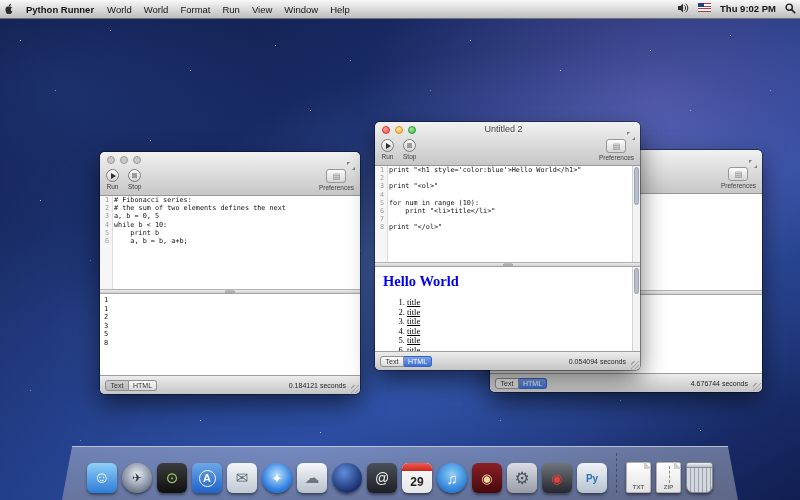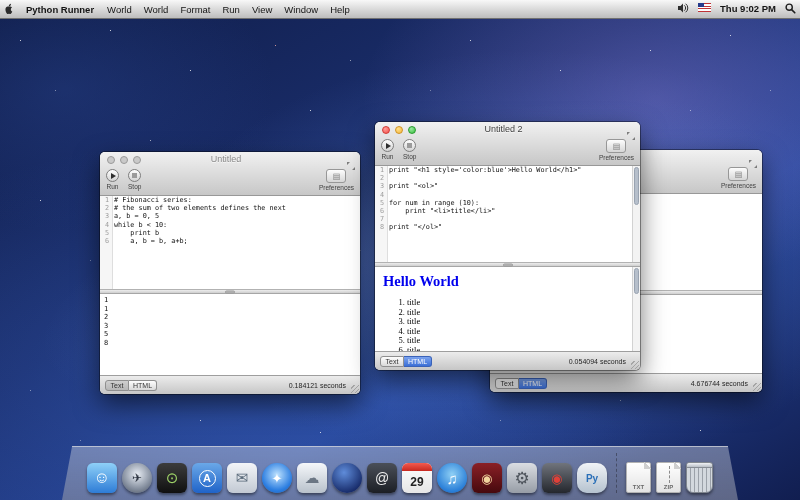--- a/index.html
+++ b/index.html
@@ -86,21 +86,21 @@
   .cl .ct { white-space:pre; color:#101010; padding-left:3px; }
   .splitter { flex:0 0 5px; position:relative; background:linear-gradient(#ececec,#cfcfcf);
     border-top:1px solid #b2b2b2; border-bottom:1px solid #a6a6a6; }
   .knob { position:absolute; left:50%; top:50%; transform:translate(-50%,-50%);
     width:10px; height:3px; border-radius:2px; background:#c4c4c4; border:1px solid #969696; }
   .out-pane { flex:1; background:#fff; position:relative; overflow:hidden; }
   .out-mono { font-family:"DejaVu Sans Mono", monospace; font-size:7px; line-height:8.6px;
     padding:2px 0 0 4px; color:#101010; }
   .html-out { font-family:"Liberation Serif", serif; padding:4px 8px 0 8px; }
   .hello { font-size:14.5px; font-weight:bold; margin:2px 0 6px 0; }
-  .html-out ol { margin:8px 0 0 0; padding-left:24px; font-size:8.5px; line-height:9.6px; color:#000; }
+  .html-out ol { margin:8px 0 0 0; padding-left:24px; font-size:8.5px; line-height:9.6px; color:#000;text-decoration:underline; }
   .vscroll { position:absolute; top:0; right:0; bottom:0; width:8px; background:#f3f3f3;
     border-left:1px solid #d2d2d2; }
   .vthumb { position:absolute; top:1px; left:1px; width:5px; height:26px; border-radius:3px;
     background:#b6bfcb; border:1px solid #99a3b1; }
 
   .footer { flex:0 0 19px; background:linear-gradient(#ececec,#c6c6c6);
     border-top:1px solid #9e9e9e; display:flex; align-items:center; padding:0 5px; position:relative; }
   .seg { display:flex; }
   .segbtn { height:11px; min-width:24px; font-size:7px; display:flex; align-items:center;
     justify-content:center; border:1px solid #8f8f8f; background:linear-gradient(#fdfdfd,#d9d9d9);
@@ -136,21 +136,21 @@
   .di-contacts { background:linear-gradient(#4a4f58,#1c1f25); font-size:14px; color:#ededed; }
   .di-cal { position:relative; background:linear-gradient(#fefefe,#e6e6e6); color:#222;
     font-size:12px; font-weight:bold; overflow:hidden; }
   .cal-bar { position:absolute; top:0; left:0; right:0; height:8px;
     background:linear-gradient(#f35b50,#c8281f); }
   .cal-day { margin-top:7px; }
   .di-itunes { border-radius:50%; background:radial-gradient(circle at 50% 38%, #8fd0f5, #2a7fd8 70%, #185aad); }
   .di-photobooth { background:linear-gradient(#8a2026,#46090d); color:#f2d49e; font-size:13px; }
   .di-sysprefs { background:linear-gradient(#dadde2,#979da6); color:#4e545c; font-size:17px; }
   .di-dvd { background:linear-gradient(#70747c,#24272d); color:#e04038; font-size:13px; }
-  .di-pyrunner { background:linear-gradient(#f0f3f6,#b5c2cf); color:#2a6fb8; font-size:10px; font-weight:bold;border-radius:10px; }
+  .di-pyrunner { background:linear-gradient(#f0f3f6,#b5c2cf); color:#2a6fb8; font-size:10px; font-weight:bold; }
   .dsep { width:0; height:40px; border-left:1px dashed rgba(30,30,40,.45); margin:0 4px; }
   .dfile { width:25px; height:31px; position:relative; border:1px solid #b2b2b2; border-radius:2px;
     background:linear-gradient(#fff,#e3e3e3); display:flex; align-items:flex-end; justify-content:center;
     font-size:6px; font-weight:bold; color:#6a6a6a; box-shadow:0 2px 3px rgba(0,0,0,.45); flex:0 0 auto; }
   .dfile::before { content:""; position:absolute; top:-1px; right:-1px; width:7px; height:7px;
     background:linear-gradient(225deg, transparent 49%, #cfcfcf 50%); }
   .df-zip::after { content:""; position:absolute; top:3px; bottom:9px; left:50%;
     border-left:1px dashed #8a8a8a; }
   .dfile .flbl { margin-bottom:2px; }
   .dtrash { width:27px; height:31px; border:1px solid #81878f; border-radius:3px 3px 7px 7px;
@@ -236,21 +236,20 @@
   </div>
 </div>
 
 <div class="window win-left inactive">
   <div class="tophdr">
     <div class="lights">
       <span class="light l-close"></span>
       <span class="light l-min"></span>
       <span class="light l-zoom"></span>
     </div>
-    <div class="wtitle">Untitled</div>
     <span class="fsicon">
       <svg width="8" height="8" viewBox="0 0 8 8">
           <path d="M0 3V0h3L0 3zM8 5v3H5l3-3z" fill="#5a5a5a"></path>
         </svg>
     </span>
     <div class="toolbar">
       <div class="tool">
         <span class="circ">
             <span class="play"></span>
           </span>

